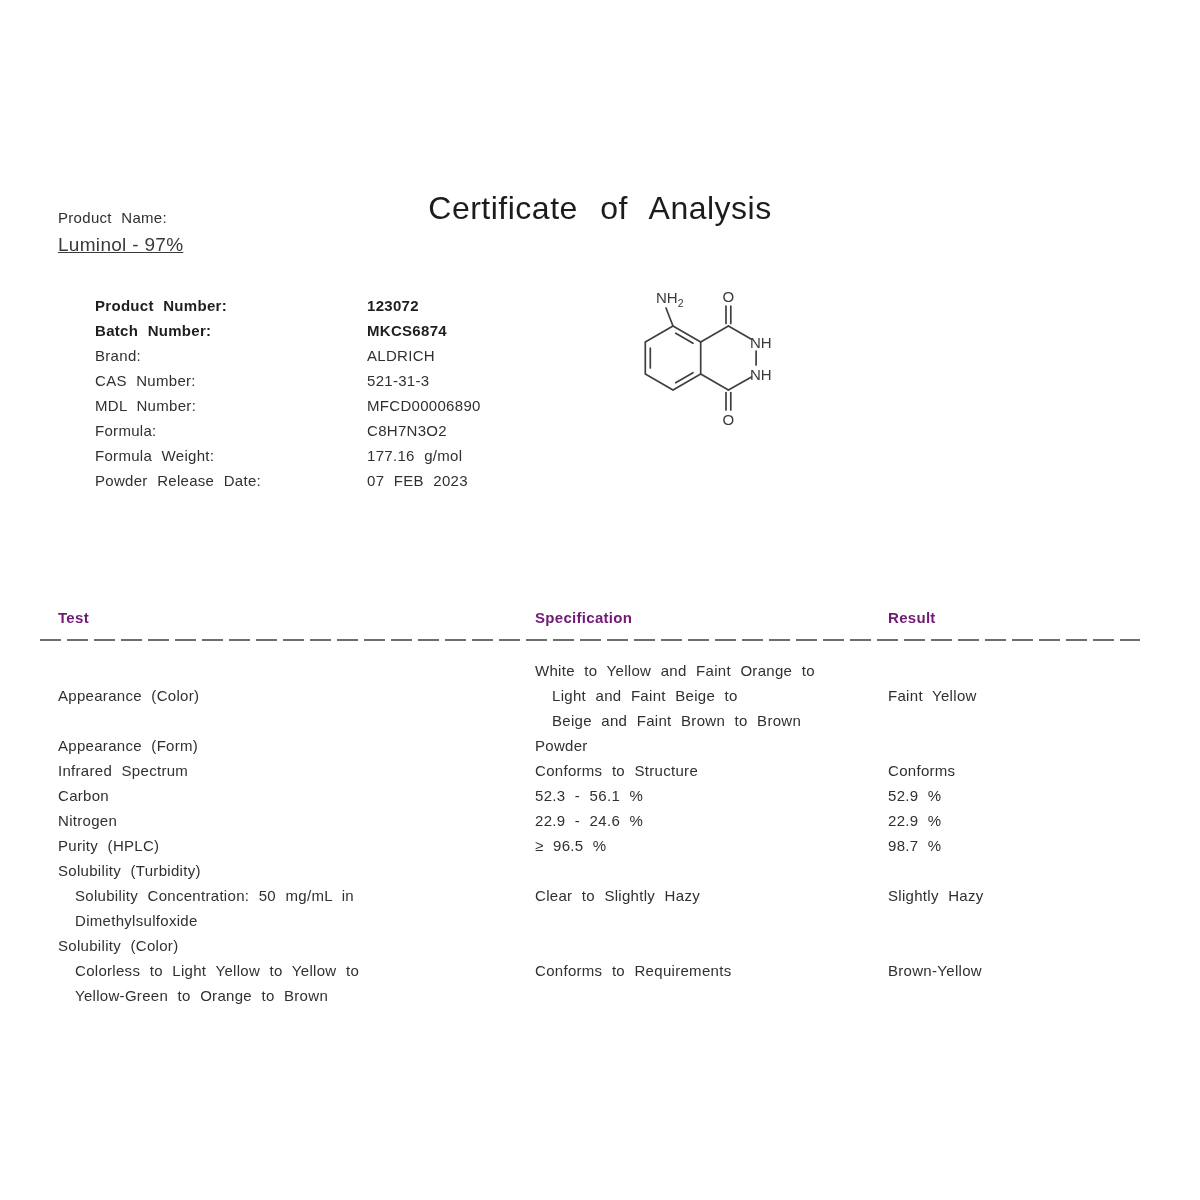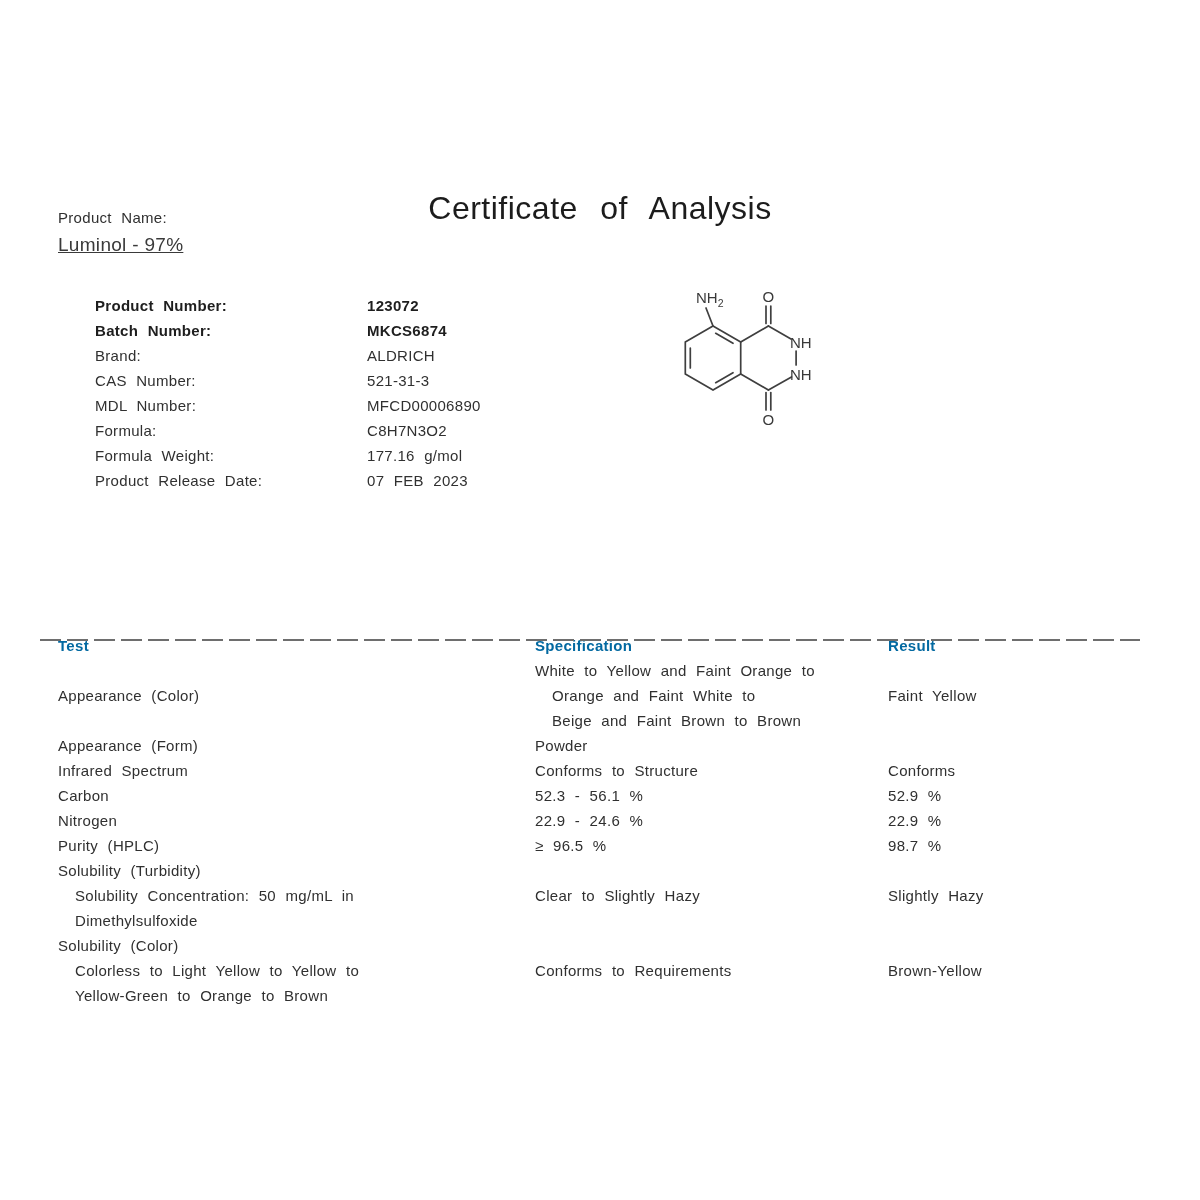--- a/index.html
+++ b/index.html
@@ -30,28 +30,27 @@
     left:58px;top:234px;
     font-size:19px;
     color:#3a3a3a;
     letter-spacing:.3px;
     text-decoration:underline;
   }
   .info-block{left:58px;top:293px;width:560px;margin-left:37px;}
   .info-row{display:flex;line-height:25px;font-size:15px;letter-spacing:.3px;word-spacing:5px;}
   .info-row .info-label{width:272px;}
   .info-row.bold{font-weight:bold;color:#1e1e1e;}
-  .structure{left:656px;top:272px;width:220px;height:170px;}
+  .structure{left:616px;top:272px;width:220px;height:170px;}
   .structure svg{display:block;}
   .tbl-header{
     left:58px;top:605px;width:1082px;
     display:flex;line-height:25px;
-    font-size:15px;font-weight:bold;color:#0369a1;
+    font-size:15px;font-weight:bold;color:#701a75;
     letter-spacing:.3px;
-    margin-top:28px;
   }
   .tbl-rule{
     left:40px;top:639px;width:1100px;height:2px;
     background:repeating-linear-gradient(90deg,#6e6e6e 0 21px,transparent 21px 27px);
   }
   .tbl-body{left:58px;top:658px;width:1082px;}
   .tbl-row{display:flex;align-items:center;}
   .col-test{width:477px;}
   .col-spec{width:353px;}
   .col-result{width:252px;}
@@ -101,21 +100,21 @@
     <div class="info-label">Formula:</div>
     <div class="info-value">C8H7N3O2</div>
   </div>
 
   <div class="info-row">
     <div class="info-label">Formula Weight:</div>
     <div class="info-value">177.16 g/mol</div>
   </div>
 
   <div class="info-row">
-    <div class="info-label">Product Release Date:</div>
+    <div class="info-label">Powder Release Date:</div>
     <div class="info-value">07 FEB 2023</div>
   </div>
 </div>
 
 <div class="abs structure">
   <svg width="220" height="170" viewBox="0 0 220 170">
     <g stroke="#3f3f3f" stroke-width="1.7" fill="none" stroke-linecap="round">
 
       <path d="M57 54 L84.7 70 L84.7 102 L57 118 L29.3 102 L29.3 70 Z"></path>
 
@@ -153,21 +152,21 @@
 
 <div class="abs tbl-rule"></div>
 
 <div class="abs tbl-body">
   <div class="tbl-row">
     <div class="col-test">
         <div class="line">Appearance (Color)</div>
       </div>
     <div class="col-spec">
         <div class="line">White to Yellow and Faint Orange to</div>
-        <div class="line indent">Orange and Faint White to</div>
+        <div class="line indent">Light and Faint Beige to</div>
         <div class="line indent">Beige and Faint Brown to Brown</div>
       </div>
     <div class="col-result">
         <div class="line">Faint Yellow</div>
       </div>
   </div>
 
   <div class="tbl-row">
     <div class="col-test">
         <div class="line">Appearance (Form)</div>

